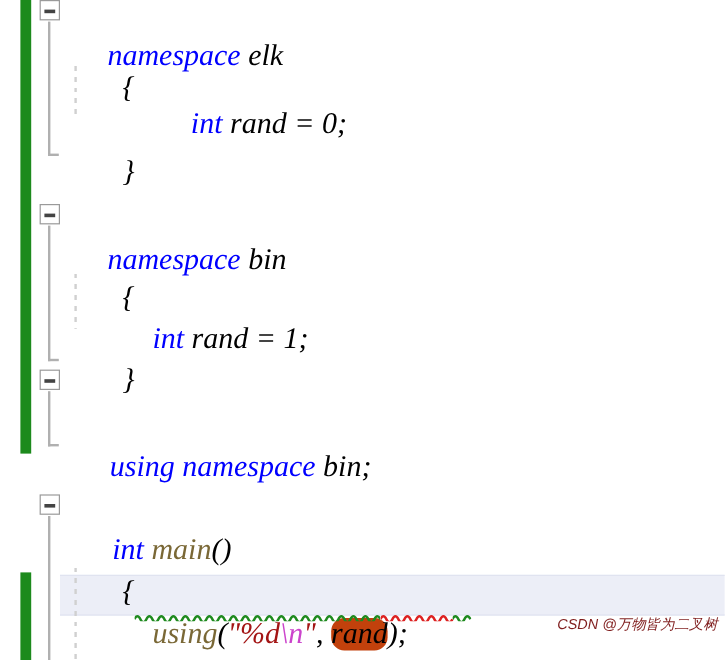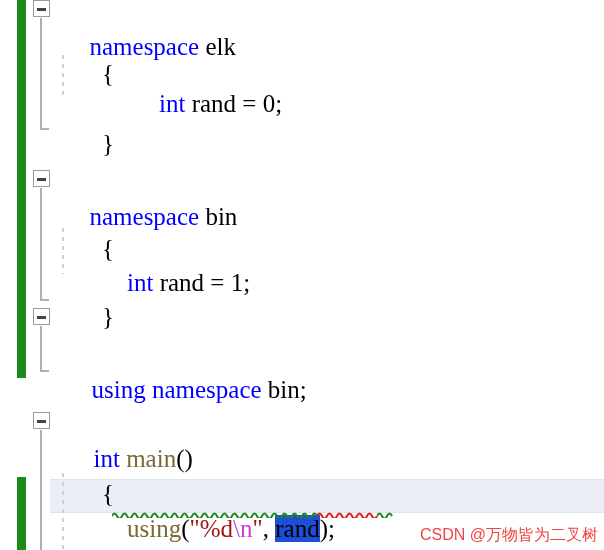--- a/index.html
+++ b/index.html
@@ -12,20 +12,21 @@
     height: 550px;
     overflow: hidden;
     font-family: "Liberation Serif", "DejaVu Serif", serif;
   }
 
   #editor {
     position: relative;
     width: 604px;
     height: 550px;
     background: #ffffff;
+    font-style: italic;
   }
 
   
   .change-bar {
     position: absolute;
     left: 17px;
     width: 9px;
     background: #1c8a1c;
   }
 
@@ -71,21 +72,22 @@
   .brace   { color: #000000; }
   .sq {
     position: absolute;
     height: 6px;
     overflow: hidden;
   }
   .sq svg { display: block; }
 
   
   .hl-ident {
-    background: #1d4ed8;
+    background: #c2410c;
+    border-radius: 11px;
   }
 
   
   .fold-box {
     position: absolute;
     width: 17px;
     height: 17px;
     border: 1px solid #9a9a9a;
     background: #ffffff;
     box-sizing: border-box;
@@ -117,23 +119,23 @@
     background: repeating-linear-gradient(
       to bottom,
       #d0d0d0 0px, #d0d0d0 4px,
       rgba(0,0,0,0) 4px, rgba(0,0,0,0) 9px);
   }
 
   
   .watermark {
     position: absolute;
     right: 6px;
-    bottom: 4px;
-    font-size: 16px;
-    color: #ef4444;
+    bottom: 21px;
+    font-size: 12px;
+    color: #7f1d1d;
     font-family: "Liberation Sans", "DejaVu Sans", sans-serif;
     white-space: nowrap;
   }
 </style>
 </head>
 <body>
 
 <div id="editor">
 
   <div class="change-bar" style="top:0px; height:378px;"></div>

